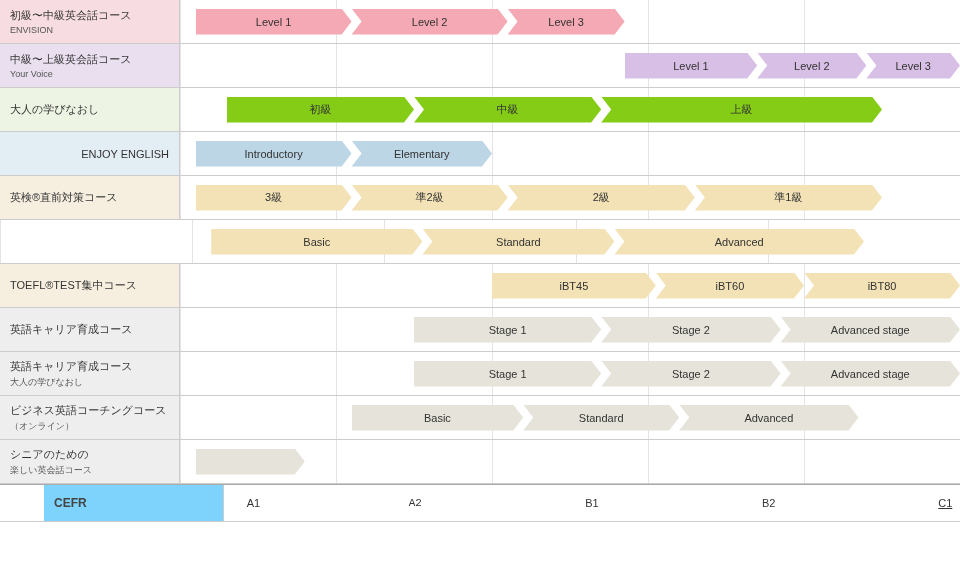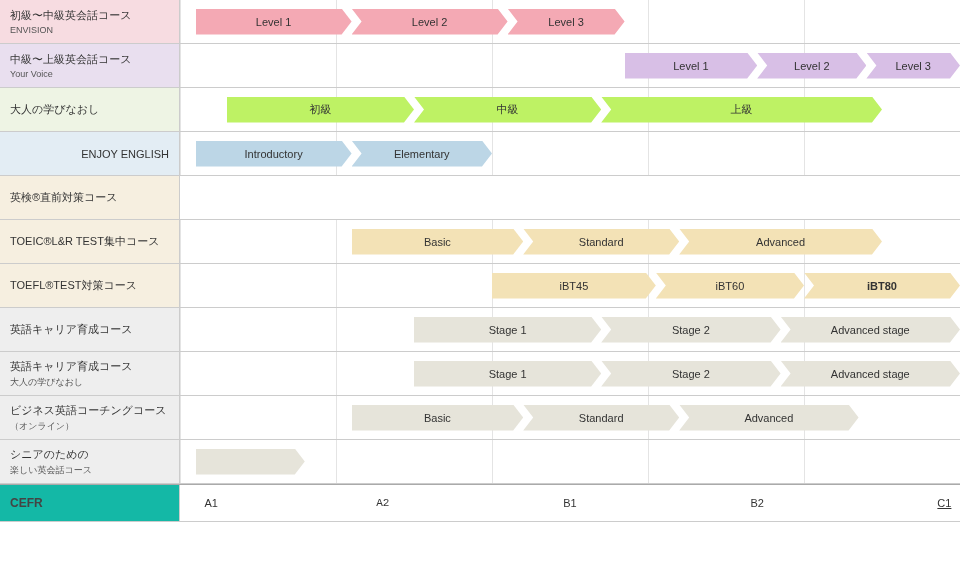--- a/index.html
+++ b/index.html
@@ -33,21 +33,21 @@
   .label-col .title { font-size: 11px; }
   .label-col .subtitle { font-size: 9px; color: #555; margin-top: 2px; }
 
   
   .lbl-pink   { background: #f7dce1; }
   .lbl-purple { background: #e9dfef; }
   .lbl-green  { background: #eef4e4; }
   .lbl-blue   { background: #e3edf4; text-align: right; }
   .lbl-beige  { background: #f6efe0; }
   .lbl-gray   { background: #eeeeee; }
-  .lbl-cefr   { background: #14b8a6; }
+  .lbl-cefr   { background: #7dd3fc; margin-left: 44px; }
 
   .track {
     flex: 1;
     position: relative;
     display: flex;
     align-items: center;
     padding: 12px 0;
   }
   
   .gridlines {
@@ -73,21 +73,21 @@
     color: #333;
     clip-path: polygon(0 0, calc(100% - 10px) 0, 100% 50%, calc(100% - 10px) 100%, 0 100%, 10px 50%);
     white-space: nowrap;
   }
   .seg.flatstart {
     clip-path: polygon(0 0, calc(100% - 10px) 0, 100% 50%, calc(100% - 10px) 100%, 0 100%);
   }
 
   .c-pink   { background: #f4a9b4; }
   .c-purple { background: #d8bfe6; }
-  .c-green  { background: #bef264; }
+  .c-green  { background: #84cc16; }
   .c-blue   { background: #bcd6e6; }
   .c-beige  { background: #f3e2b6; }
   .c-gray   { background: #e6e4da; }
 
   
   .cefr-row {
     display: flex;
     border-top: 1px solid #aaa;
     min-height: 38px;
   }
@@ -179,53 +179,63 @@
           <div style="left: 80%;"></div>
         </div>
         <div class="seg c-blue flatstart" style="left: 2%; width: 20%;">Introductory</div>
         <div class="seg c-blue" style="left: 22%; width: 18%;">Elementary</div>
       </div>
     </div>
     <div class="row">
       <div class="label-col lbl-beige">
         <div class="title">英検®直前対策コース</div>
       </div>
-    </div>
-    <div class="row">
-      <div class="label-col lbl-beige">
-        <div class="title">TOEIC®L&amp;R TEST集中コース</div>
-      </div>
+      <div class="track">
+        <div class="gridlines">
+          <div style="left: 0%;"></div>
+          <div style="left: 20%;"></div>
+          <div style="left: 40%;"></div>
+          <div style="left: 60%;"></div>
+          <div style="left: 80%;"></div>
+        </div>
+        <div class="seg c-beige flatstart" style="left: 2%; width: 20%;">3級</div>
+        <div class="seg c-beige" style="left: 22%; width: 20%;">準2級</div>
+        <div class="seg c-beige" style="left: 42%; width: 24%;">2級</div>
+        <div class="seg c-beige" style="left: 66%; width: 24%;">準1級</div>
+      </div>
+    </div>
+    <div class="row">
       <div class="track">
         <div class="gridlines">
           <div style="left: 0%;"></div>
           <div style="left: 20%;"></div>
           <div style="left: 40%;"></div>
           <div style="left: 60%;"></div>
           <div style="left: 80%;"></div>
         </div>
         <div class="seg c-beige flatstart" style="left: 22%; width: 22%;">Basic</div>
         <div class="seg c-beige" style="left: 44%; width: 20%;">Standard</div>
         <div class="seg c-beige" style="left: 64%; width: 26%;">Advanced</div>
       </div>
     </div>
     <div class="row">
       <div class="label-col lbl-beige">
-        <div class="title">TOEFL®TEST対策コース</div>
+        <div class="title">TOEFL®TEST集中コース</div>
       </div>
       <div class="track">
         <div class="gridlines">
           <div style="left: 0%;"></div>
           <div style="left: 20%;"></div>
           <div style="left: 40%;"></div>
           <div style="left: 60%;"></div>
           <div style="left: 80%;"></div>
         </div>
         <div class="seg c-beige flatstart" style="left: 40%; width: 21%;">iBT45</div>
         <div class="seg c-beige" style="left: 61%; width: 19%;">iBT60</div>
-        <div class="seg c-beige" style="left: 80%; width: 20%; font-weight: bold;">iBT80</div>
+        <div class="seg c-beige" style="left: 80%; width: 20%;">iBT80</div>
       </div>
     </div>
     <div class="row">
       <div class="label-col lbl-gray">
         <div class="title">英語キャリア育成コース</div>
       </div>
       <div class="track">
         <div class="gridlines">
           <div style="left: 0%;"></div>
           <div style="left: 20%;"></div>

